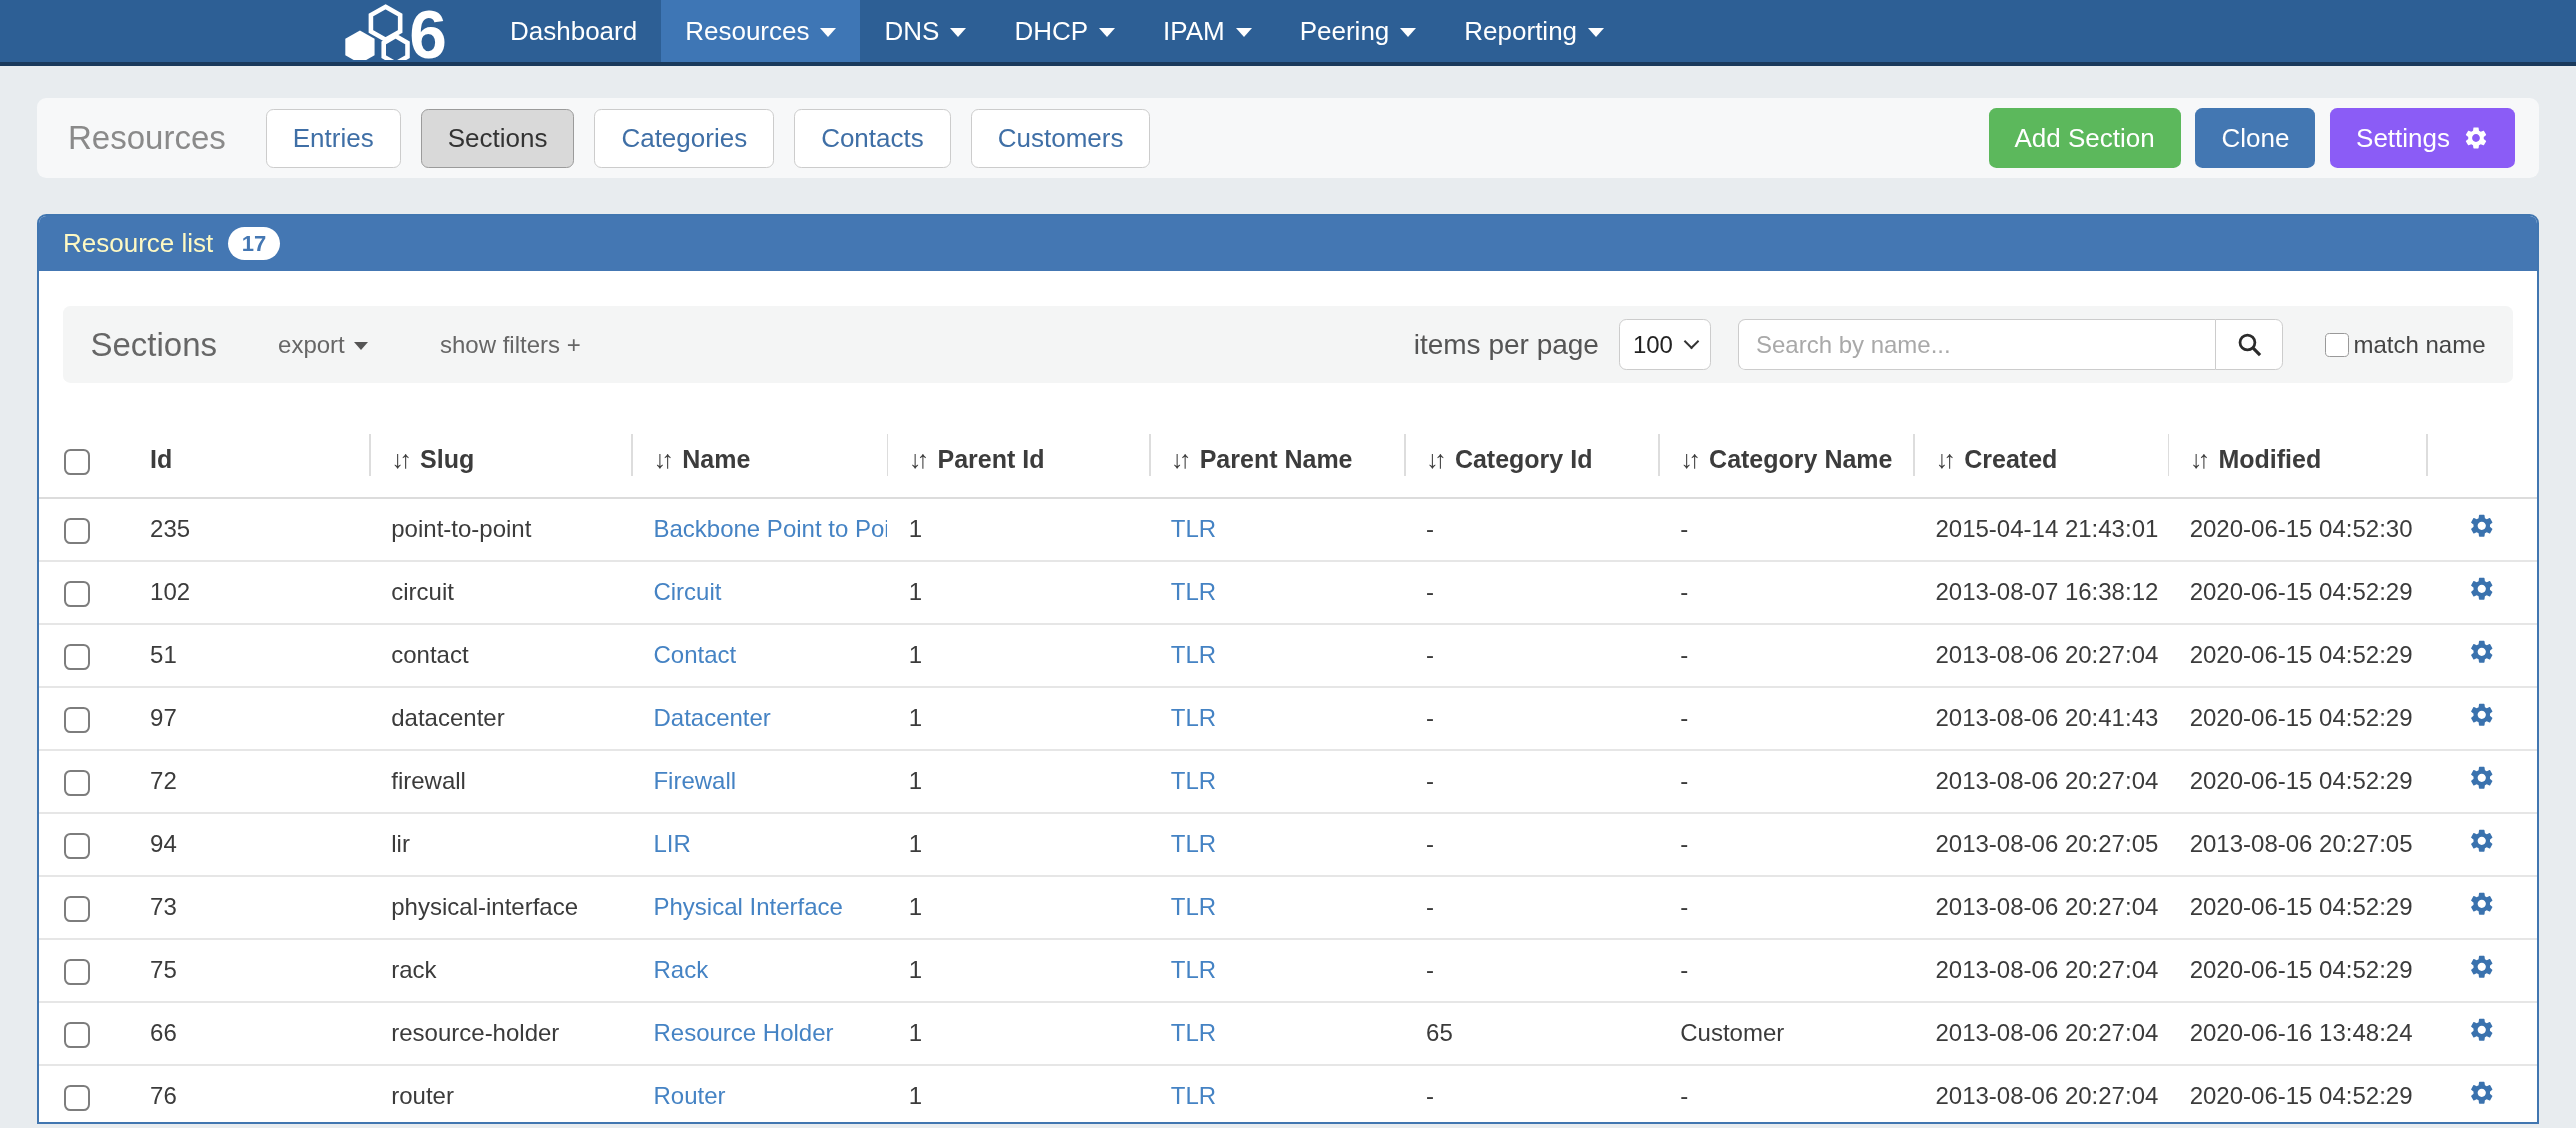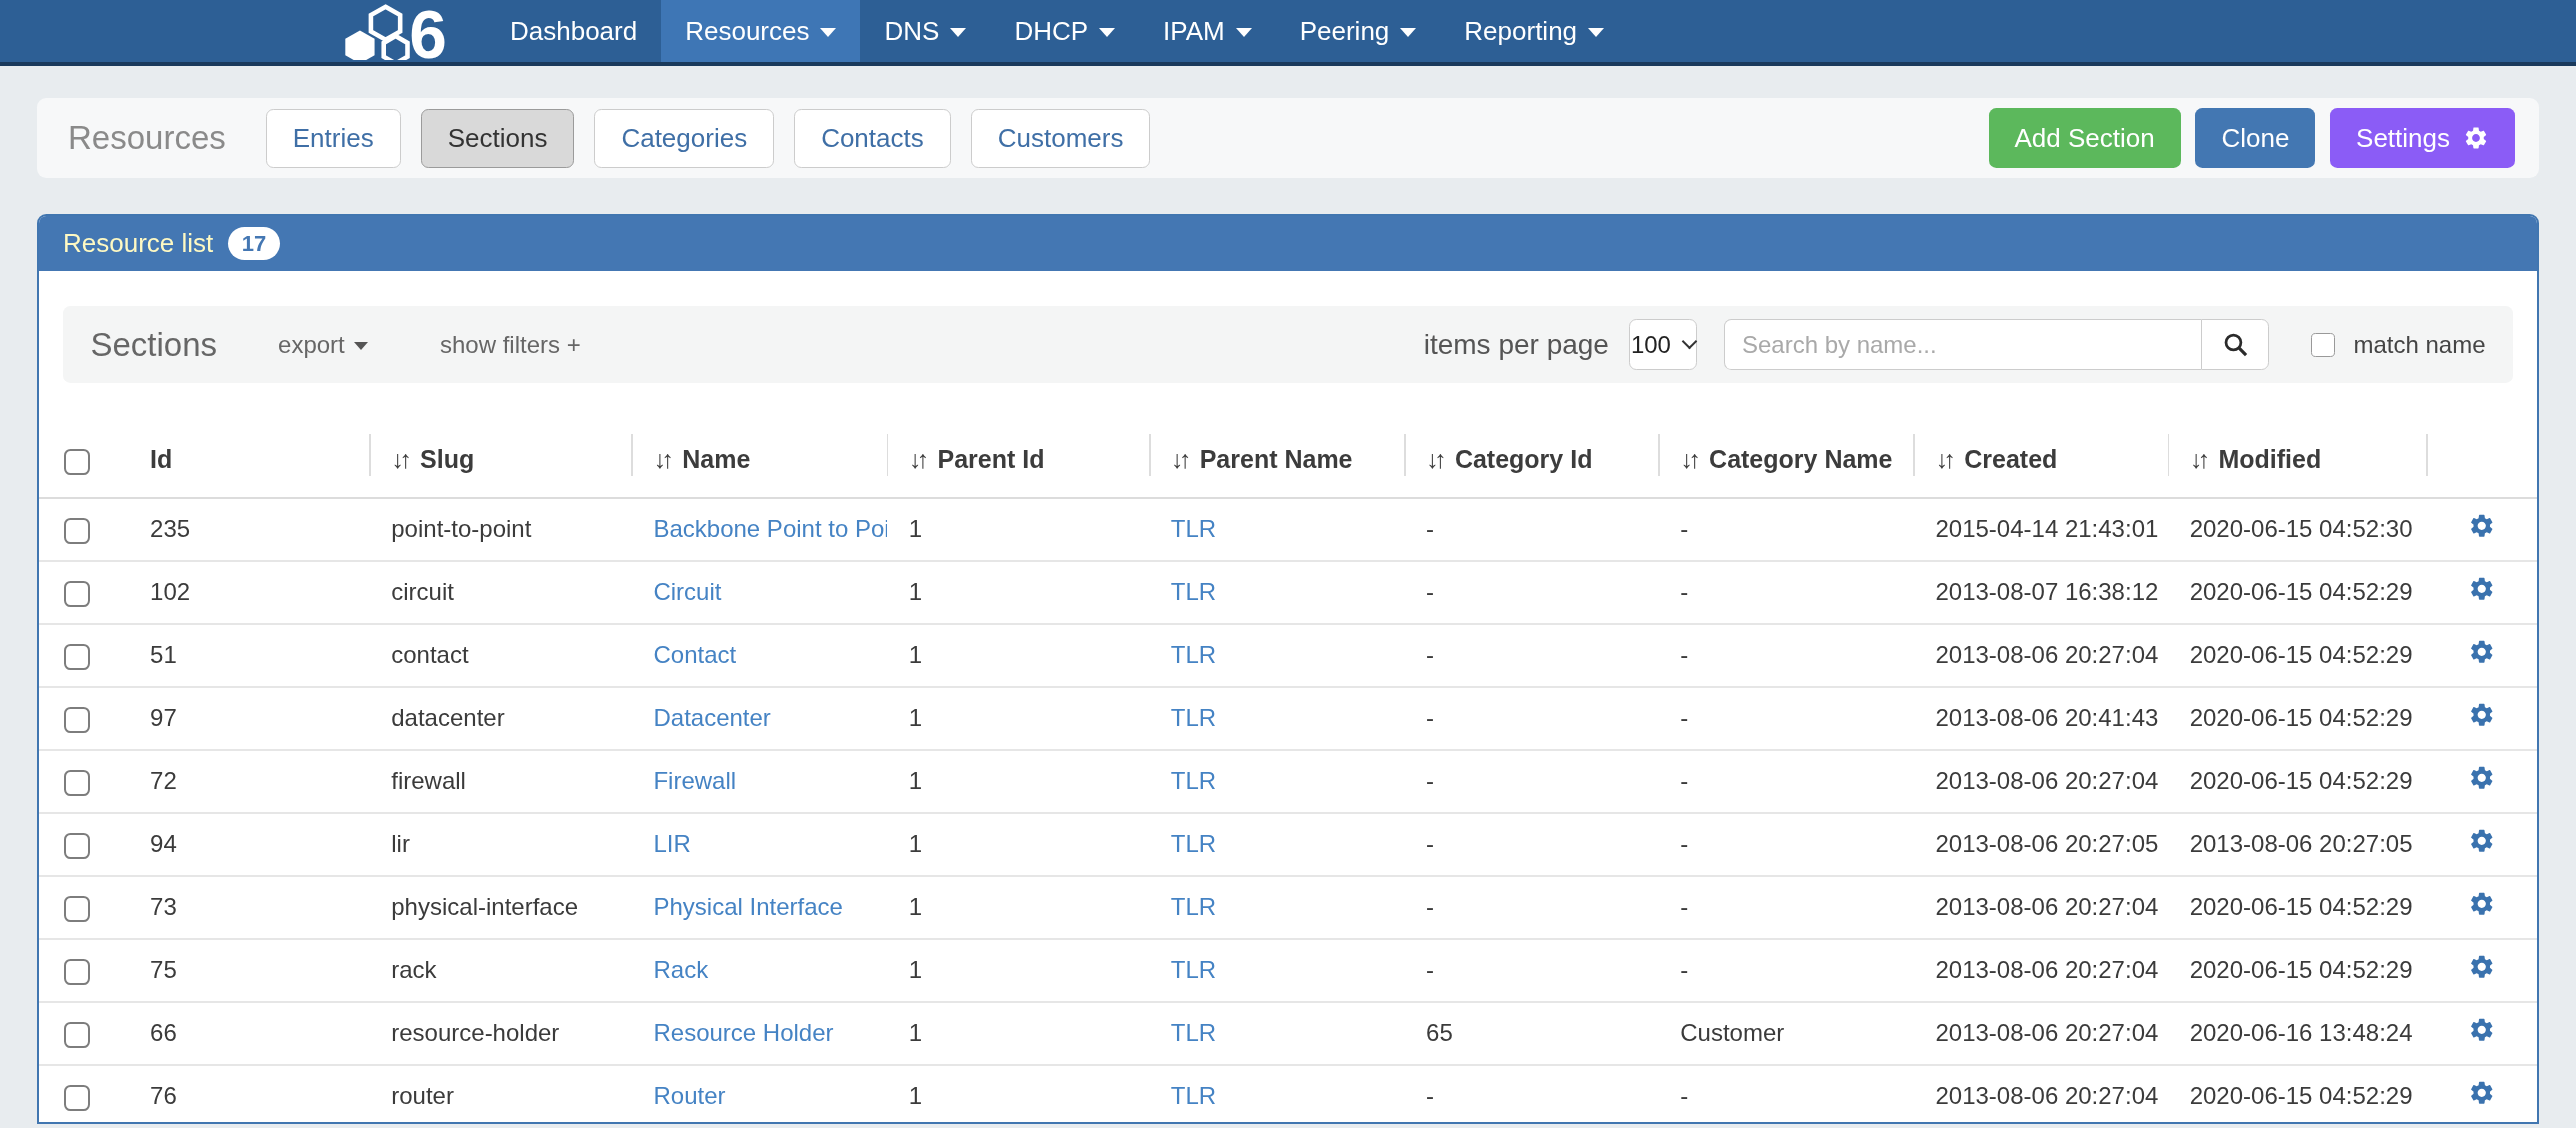--- a/index.html
+++ b/index.html
@@ -54,34 +54,34 @@
   
   .controls { margin:35px 24px 0 24px; height:77px; background:#f4f5f5; border-radius:7.3px;
               display:flex; align-items:center; padding:0 27.5px; }
   .controls-heading { font-size:33px; color:#666; margin-right:61px; }
   .ctl-link { font-size:24px; color:#666; display:flex; align-items:center; gap:9.2px; cursor:pointer; }
   .ctl-caret { width:0; height:0; border-left:7.3px solid transparent; border-right:7.3px solid transparent;
                border-top:8.3px solid #555; margin-top:2.8px; }
   .show-filters { margin-left:72px; }
   .right-controls { margin-left:auto; display:flex; align-items:center; }
   .ipp-label { font-size:28px; color:#555; margin-right:20px; }
-  .ipp-select { width:68px; height:51px; background:#fff; border:1.8px solid #ccc; border-radius:7.3px;
+  .ipp-select { width:92px; height:51px; background:#fff; border:1.8px solid #ccc; border-radius:7.3px;
                 display:flex; align-items:center; justify-content:center; gap:13px;
                 font-size:24px; color:#222; cursor:pointer; }
   .chev { width:11px; height:11px; border-right:2.8px solid #333; border-bottom:2.8px solid #333;
           transform:rotate(45deg); margin-top:-5.5px; }
   .name-search { display:flex; margin-left:27.5px; }
   .name-search input { width:477px; height:51px; border:1.8px solid #ccc; border-right:none;
                        border-radius:7.3px 0 0 7.3px; padding:0 16.5px; font-size:24px; color:#6d28d9;
                        outline:none; font-family:"Liberation Sans",sans-serif; }
   .name-search input::placeholder { color:#a9a9a9; }
   .search-btn { width:68px; height:51px; background:#fff; border:1.8px solid #ccc;
                 border-radius:0 7.3px 7.3px 0; display:flex; align-items:center; justify-content:center;
                 cursor:pointer; }
-  .match-wrap { display:flex; align-items:center; margin-left:42px; gap:18px; }
+  .match-wrap { display:flex; align-items:center; margin-left:42px; gap:4px; }
   .mini-check { width:24px; height:24px; border:1.8px solid #999; border-radius:4.6px; background:#fff;
                 cursor:pointer; }
   .match-label { font-size:24px; color:#444; }
 
   
   table { width:100%; border-collapse:collapse; table-layout:fixed; margin-top:44px; }
   thead th { text-align:left; font-size:25px; color:#3c3c3c; font-weight:bold;
              padding:18.3px 0 22px 22px; position:relative; }
   thead tr { border-bottom:2.8px solid #dcdcdc; }
   th.sep::before { content:''; position:absolute; left:0; top:7.3px; width:1.8px; height:42px; background:#ddd; }

